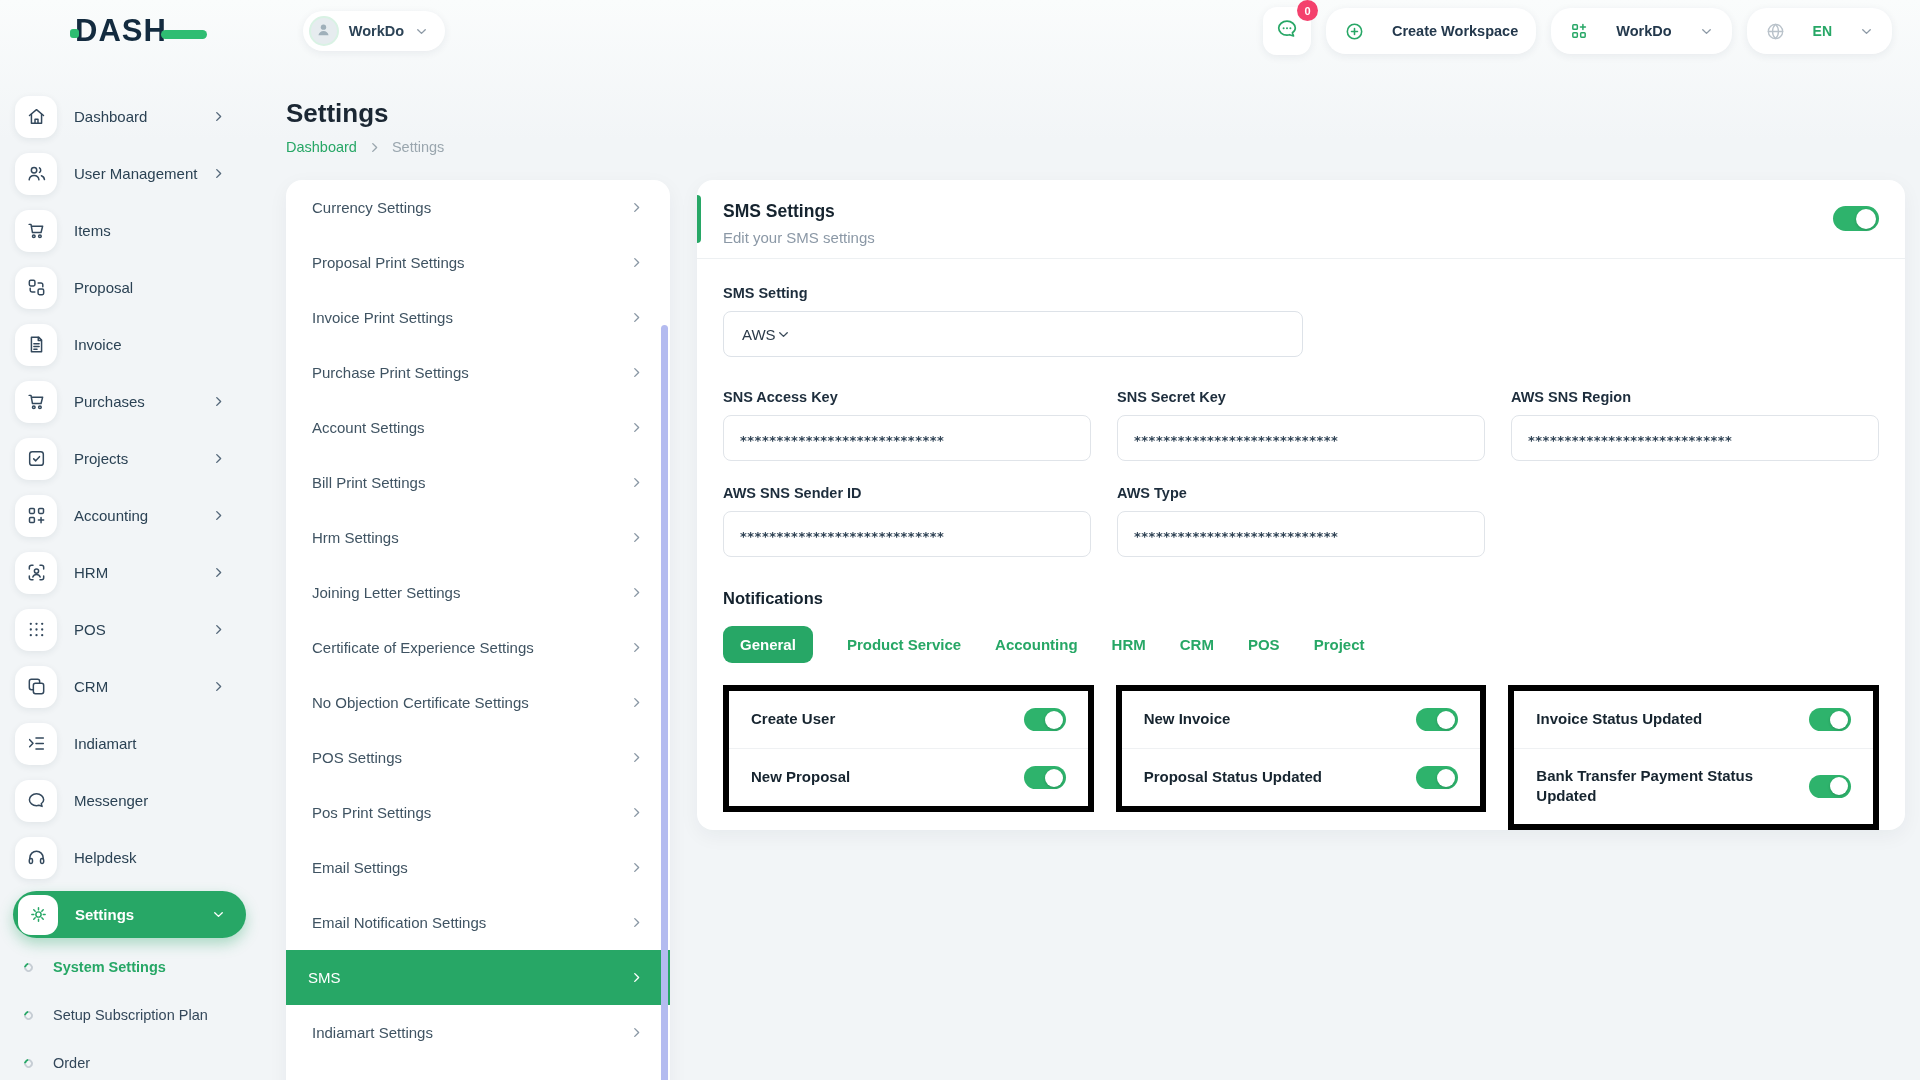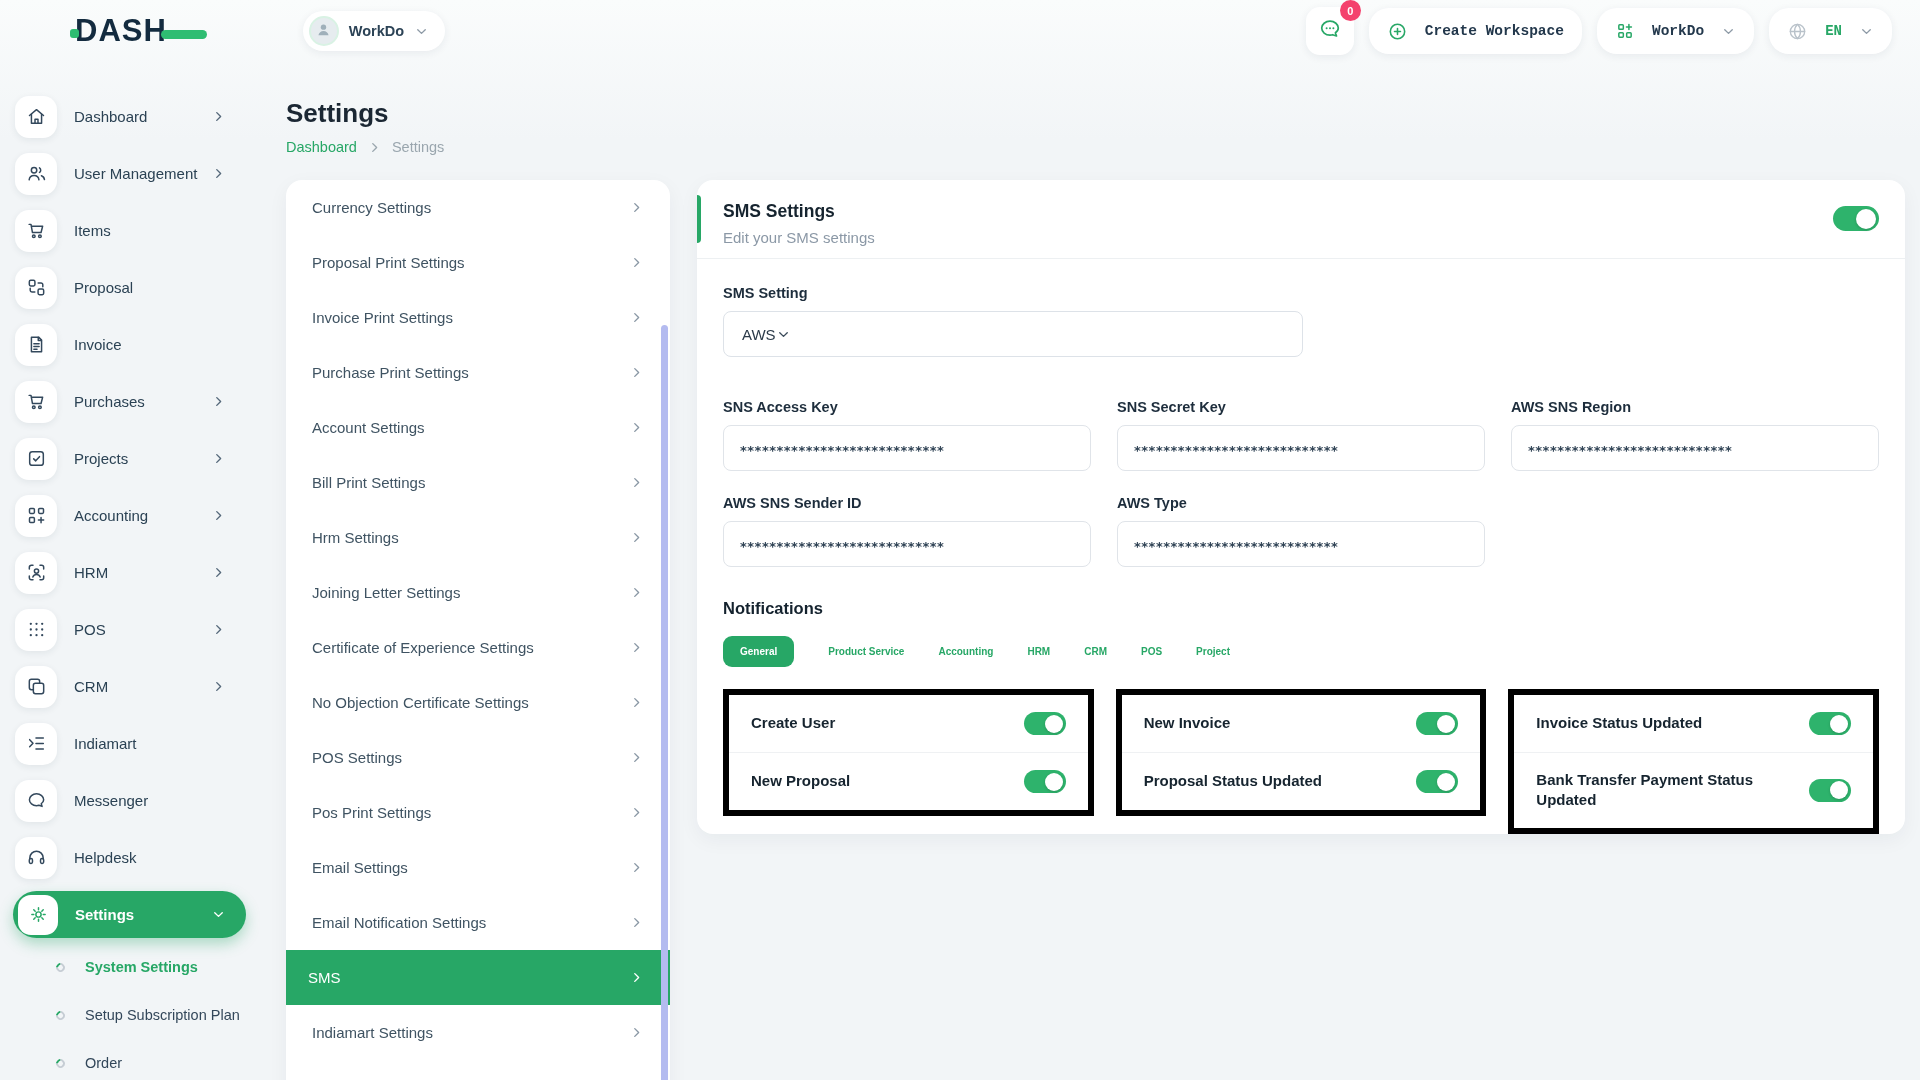--- a/index.html
+++ b/index.html
@@ -14,36 +14,36 @@
   .logo-text { font-size:31px; font-weight:800; letter-spacing:1px; color:#132b3f; }
   .logo-bar { width:46px; height:9px; border-radius:5px; background:#2fbd72; margin-left:-6px; position:relative; top:3px; }
   .pill { background:#fff; border-radius:20px; box-shadow:0 2px 8px rgba(25,45,65,.07); display:flex; align-items:center; cursor:pointer; }
   .ws-pill { margin-left:96px; height:40px; padding:0 16px 0 6px; gap:10px; }
   .avatar { width:30px; height:30px; border-radius:50%; background:#e6ecef; border:2px solid #d9f2e4; display:flex; align-items:center; justify-content:center; color:#9fb0ba; }
   .ws-name { font-size:14.5px; font-weight:600; color:#2c4356; }
   .chev { color:#8d9aa6; display:flex; }
   .top-right { margin-left:auto; display:flex; align-items:center; gap:15px; }
   .icon-btn { width:48px; height:48px; border-radius:14px; justify-content:center; position:relative; color:#27a766; }
   .badge { position:absolute; top:-7px; right:-7px; min-width:21px; height:21px; border-radius:11px; background:#f4416d; color:#fff; font-size:11px; font-weight:700; display:flex; align-items:center; justify-content:center; padding:0 5px; }
-  .txt-pill { height:46px; padding:0 18px; gap:17px; font-size:14.5px; font-weight:600; color:#23384c;font-family:Liberation Mono, monospace; }
+  .txt-pill { height:46px; padding:0 18px; gap:27px; font-size:14.5px; font-weight:600; color:#23384c; }
   .txt-pill .g { color:#27a766; display:flex; }
   .lang-pill .globe { color:#b9c2ca; display:flex; }
   .lang-code { color:#27a766; font-weight:700; font-size:14px; }
 
   
   .sidebar { position:absolute; top:62px; left:0; width:262px; bottom:0; padding-top:26px; }
   .nav-item { height:57px; display:flex; align-items:center; padding-left:15px; cursor:pointer; }
   .icon-box { width:42px; height:42px; border-radius:14px; background:#fff; box-shadow:0 2px 7px rgba(25,45,65,.08); display:flex; align-items:center; justify-content:center; color:#33485c; flex-shrink:0; }
   .nav-label { margin-left:17px; font-size:15px; font-weight:500; color:#2b4254; }
   .nav-chev { margin-left:auto; margin-right:36px; color:#55687a; display:flex; }
   .nav-item.active-pill { background:#27a766; border-radius:24px; margin:5px 16px 5px 13px; height:47px; padding-left:5px; box-shadow:0 6px 14px rgba(39,167,102,.35); }
   .nav-item.active-pill .icon-box { width:40px; height:40px; border-radius:13px; color:#27a766; box-shadow:none; }
   .nav-item.active-pill .nav-label { color:#fff; font-weight:700; }
   .nav-item.active-pill .nav-chev { color:#fff; margin-right:20px; }
-  .sub-item { height:48px; display:flex; align-items:center; padding-left:56px; cursor:pointer; }
+  .sub-item { height:48px; display:flex; align-items:center; padding-left:24px; cursor:pointer; }
   .sub-bullet { width:9px; height:9px; border-radius:50%; border:2px solid #c6cdd4; border-top-color:#27a766; transform:rotate(-45deg); flex-shrink:0; }
   .sub-label { margin-left:20px; font-size:14.5px; font-weight:500; color:#33475a; }
   .sub-item.active .sub-label { color:#27a766; font-weight:700; }
 
   
   .main { position:absolute; top:62px; left:286px; right:15px; bottom:0; }
   .page-title { margin-top:36px; font-size:26px; font-weight:600; color:#1b2733; }
   .breadcrumb { margin-top:10px; display:flex; align-items:center; gap:10px; font-size:14.5px; }
   .bc-link { color:#27a766; text-decoration:none; cursor:pointer; }
   .bc-sep { color:#9aa6ae; display:flex; }
@@ -64,25 +64,25 @@
   .panel-header:before { content:""; position:absolute; left:0; top:15px; bottom:15px; width:4px; background:#27a766; border-radius:0 4px 4px 0; }
   .panel-title { font-size:17.5px; font-weight:700; color:#16242f; }
   .panel-sub { margin-top:7px; font-size:15px; color:#8b98a6; }
   .toggle { width:46px; height:25px; border-radius:13px; background:#2eb36c; position:relative; cursor:pointer; flex-shrink:0; }
   .toggle:after { content:""; position:absolute; top:2.5px; right:3px; width:20px; height:20px; border-radius:50%; background:#fff; box-shadow:0 1px 3px rgba(0,0,0,.18); }
   .panel-header .toggle { position:absolute; right:26px; top:26px; }
   .panel-body { padding:26px 26px 0; }
   .form-label { display:block; font-size:14.5px; font-weight:600; color:#1d2d3c; margin-bottom:10px; }
   .select-box { width:580px; height:46px; border:1px solid #dde2e8; border-radius:8px; display:flex; align-items:center; padding:0 18px; font-size:15px; color:#2b3a49; cursor:pointer; background:#fff; }
   .select-box .chev { color:#3c4c5b; }
-  .fields-grid { display:grid; grid-template-columns:repeat(3,1fr); column-gap:26px; row-gap:24px; margin-top:42px; }
+  .fields-grid { display:grid; grid-template-columns:repeat(3,1fr); column-gap:26px; row-gap:24px; margin-top:32px; }
   .field input { width:100%; height:46px; border:1px solid #e0e4e9; border-radius:8px; padding:4px 16px 0; font-size:13px; font-weight:700; letter-spacing:.5px; color:#2f4254; font-family:"DejaVu Sans",sans-serif; outline:none; }
   .notif-title { margin-top:32px; font-size:16.5px; font-weight:700; color:#14222e; }
   .tabs { margin-top:18px; display:flex; align-items:center; gap:34px; }
-  .tab { font-size:10px; font-weight:600; color:#27a766; cursor:pointer; }
+  .tab { font-size:15px; font-weight:600; color:#27a766; cursor:pointer; }
   .tab.active { background:#27a766; color:#fff; padding:10px 17px; border-radius:9px; }
   .toggle-grid { margin-top:22px; display:grid; grid-template-columns:repeat(3,1fr); column-gap:22px; align-items:start; }
   .tcol { border:6px solid #000000; }
   .tcell { display:flex; align-items:center; justify-content:space-between; padding:17px 22px; }
   .tcell + .tcell { border-top:1px solid #eff1f3; }
   .tcell-label { font-size:15px; font-weight:600; color:#16242f; max-width:70%; line-height:1.35; }
   .tcell .toggle { width:42px; height:23px; }
   .tcell .toggle:after { width:18px; height:18px; top:2.5px; right:3px; }
   .panel-footer { margin-top:28px; border-top:1px solid #edf0f2; padding:22px 26px 28px; display:flex; justify-content:flex-end; }
   .save-btn { background:#27a766; border:none; color:#fff; font-size:15px; font-weight:600; padding:12px 21px; border-radius:8px; cursor:pointer; font-family:inherit; }

